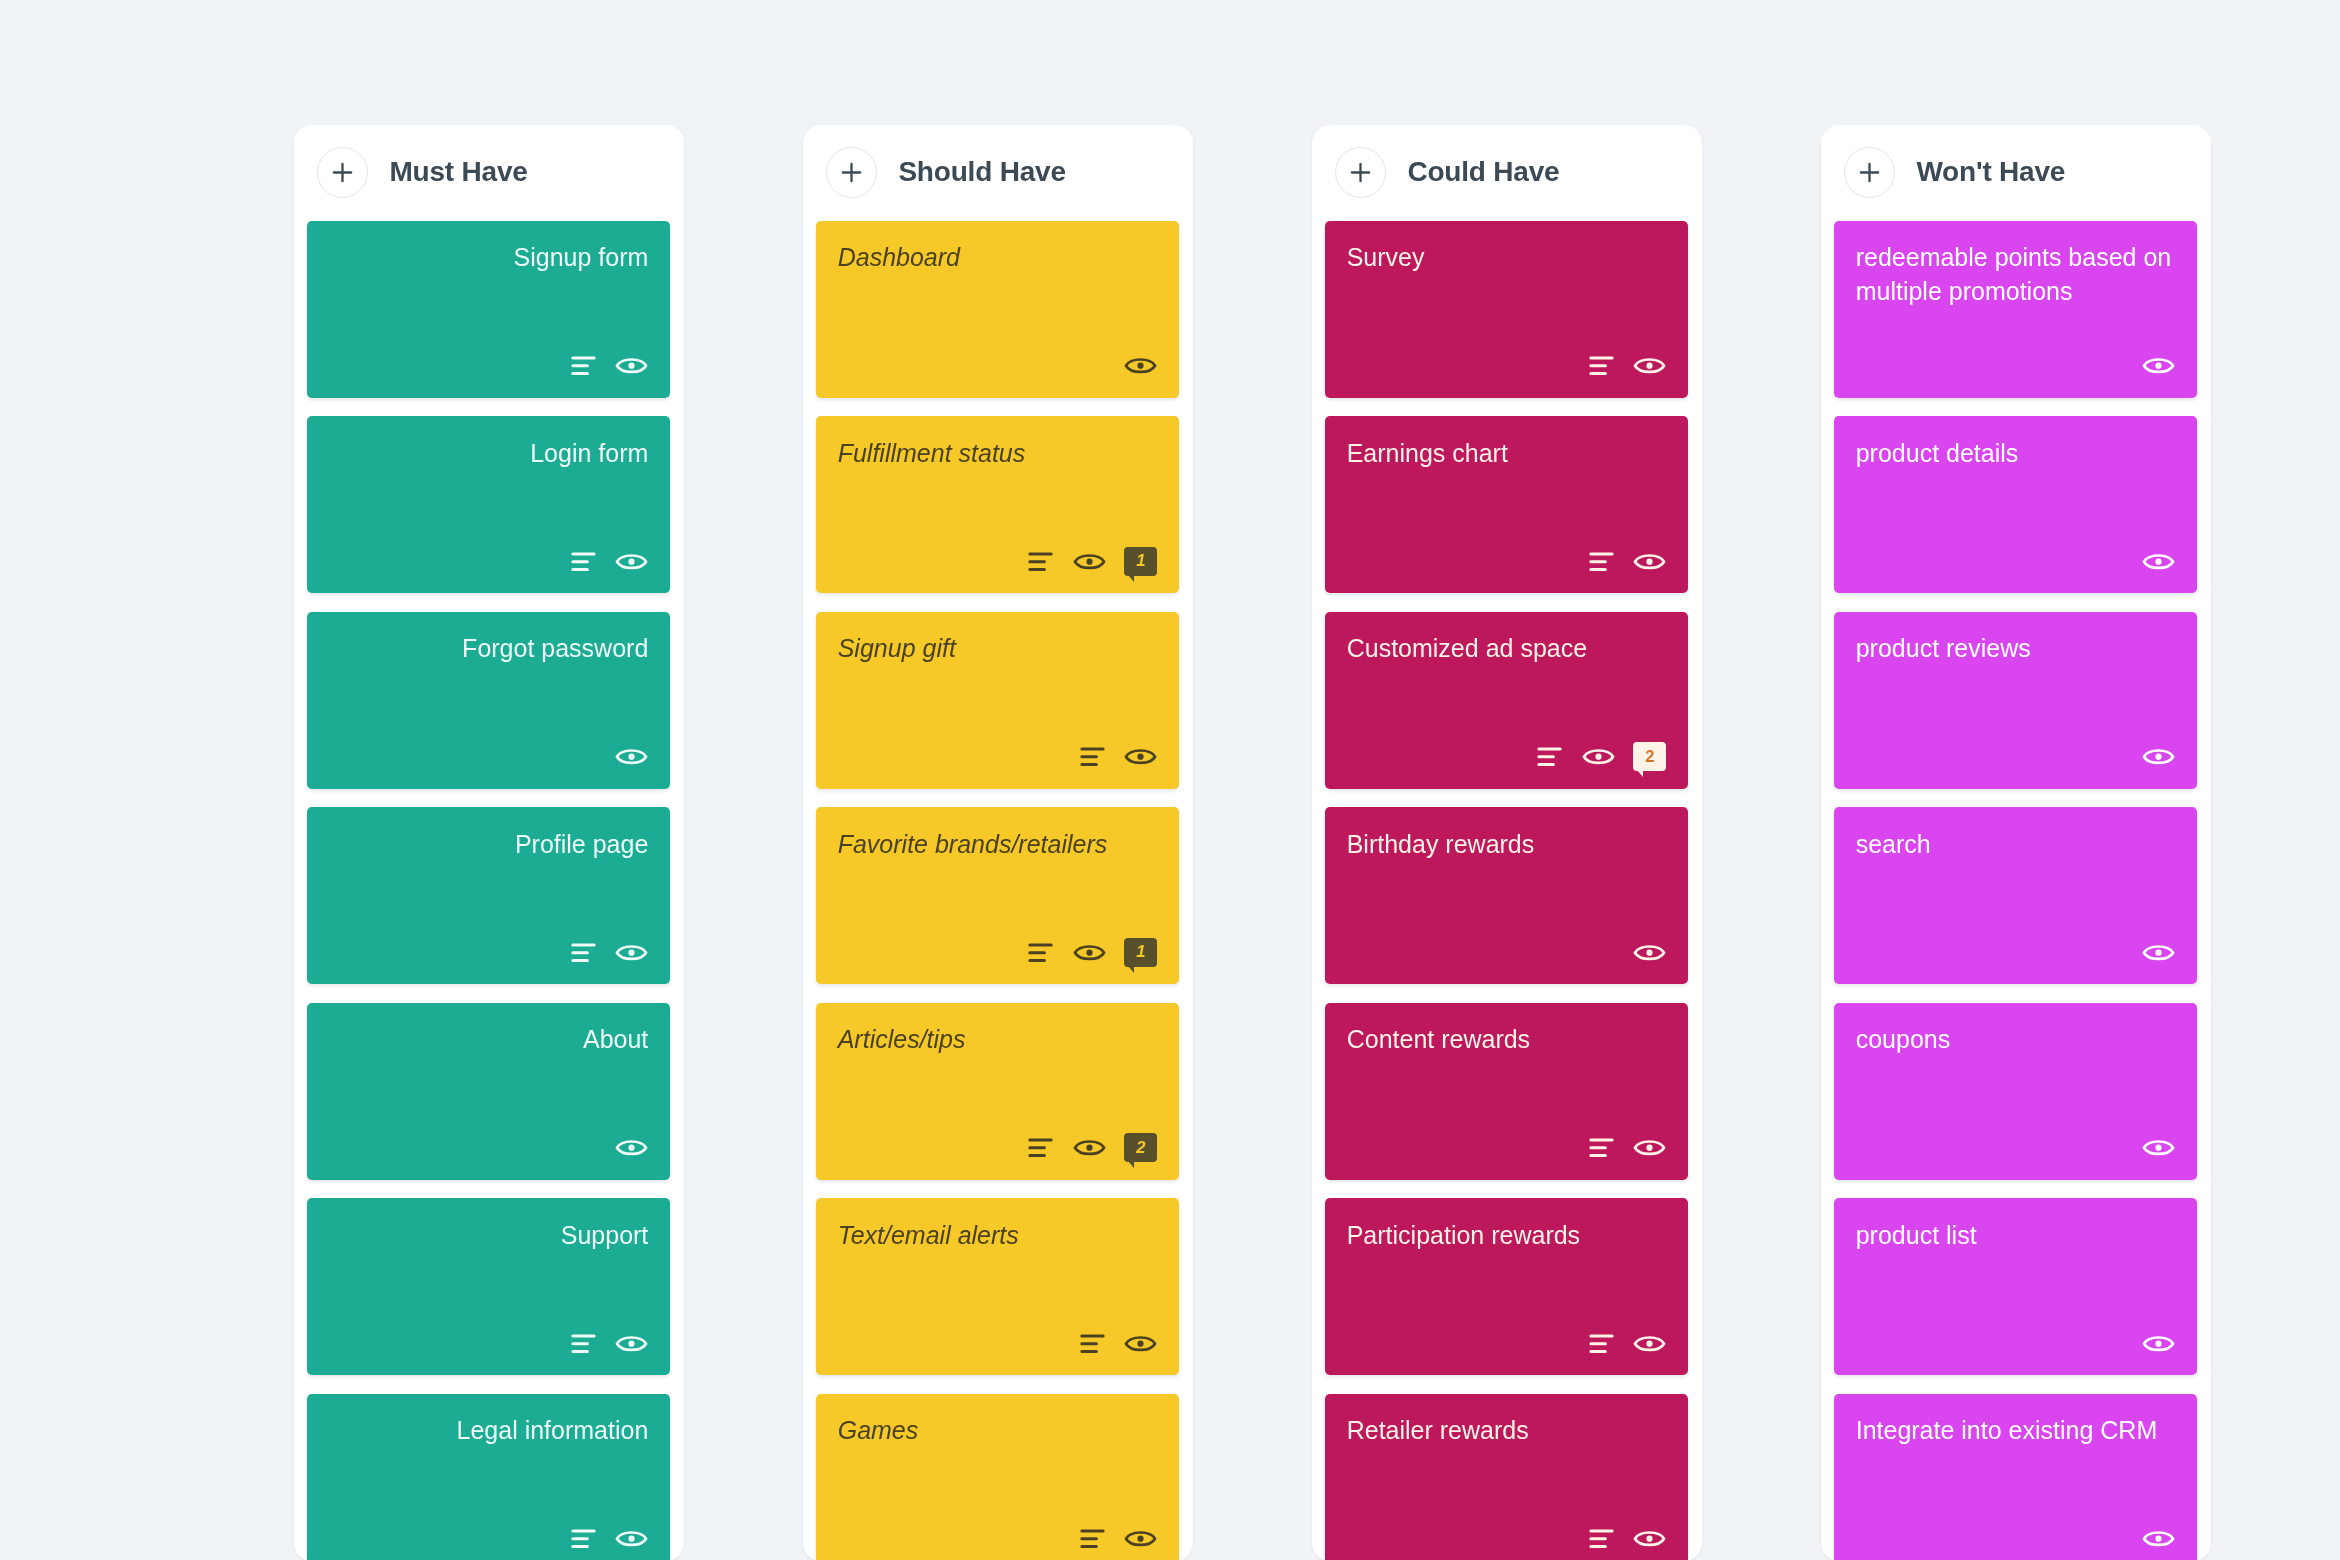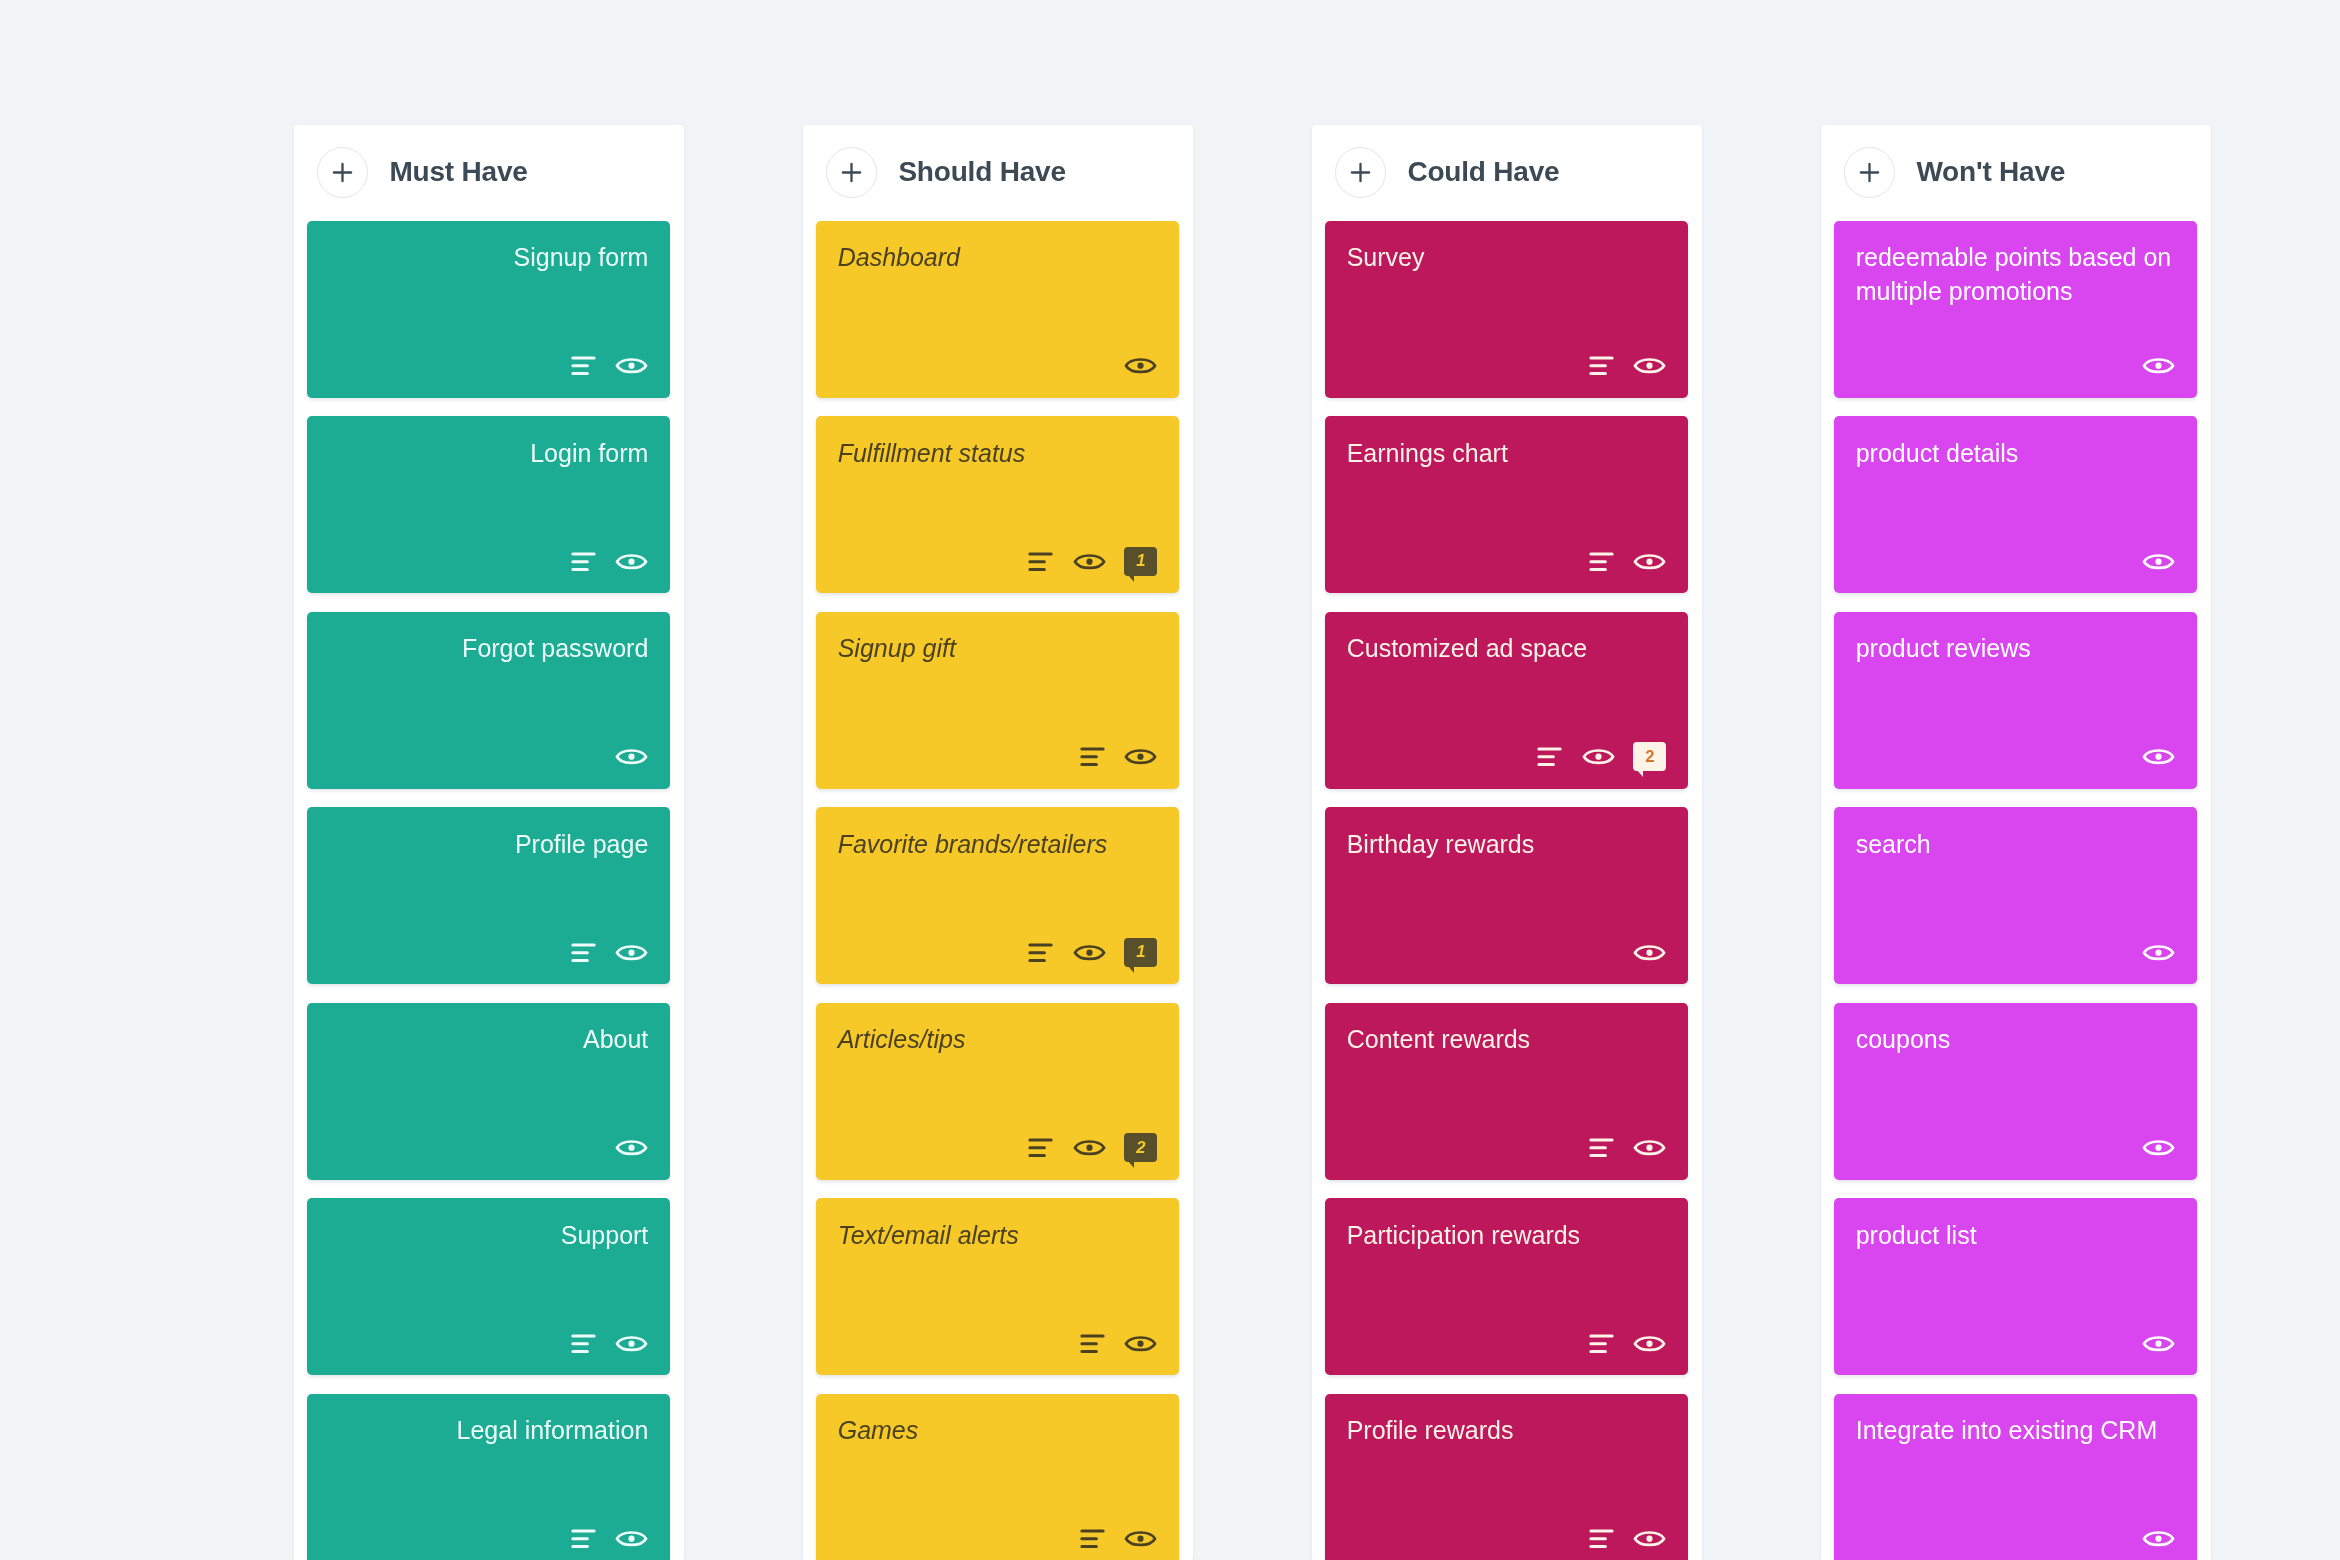--- a/index.html
+++ b/index.html
@@ -23,21 +23,21 @@
     width: 509px;
     display: flex;
     justify-content: center;
     flex-shrink: 0;
   }
   .column-slot.first { margin-left: 234px; }
 
   .column {
     width: 390px;
     background: #ffffff;
-    border-radius: 4px;
+    border-radius: 18px;
     box-shadow: 0 1px 2.9px rgba(40,55,70,0.09);
     display: flex;
     flex-direction: column;
     align-self: flex-start;
     max-height: 1436px;
     overflow: hidden;
   }
 
   .column-header {
     display: flex;
@@ -495,21 +495,21 @@
               </span>
               <span>
                 <svg class="icon-eye" width="33" height="23.4" viewBox="0 0 34 24">
                   <path d="M2 12 C7 3.5 27 3.5 32 12 C27 20.5 7 20.5 2 12 Z" stroke="currentColor" stroke-width="2.8" fill="none" stroke-linejoin="round"></path>
                   <circle cx="17" cy="12" r="3.2" fill="currentColor"></circle>
                 </svg>
               </span>
             </div>
           </div>
           <div class="card theme-orange">
-            <div class="card-title">Profile rewards</div>
+            <div class="card-title">Retailer rewards</div>
             <div class="card-icons">
               <span>
                 <svg class="icon-desc" width="27" height="21.5" viewBox="0 0 28 22">
                   <path d="M3 3 H25 M3 11 H18 M3 19 H18" stroke="currentColor" stroke-width="3.2" stroke-linecap="round" fill="none"></path>
                 </svg>
               </span>
               <span>
                 <svg class="icon-eye" width="33" height="23.4" viewBox="0 0 34 24">
                   <path d="M2 12 C7 3.5 27 3.5 32 12 C27 20.5 7 20.5 2 12 Z" stroke="currentColor" stroke-width="2.8" fill="none" stroke-linejoin="round"></path>
                   <circle cx="17" cy="12" r="3.2" fill="currentColor"></circle>

